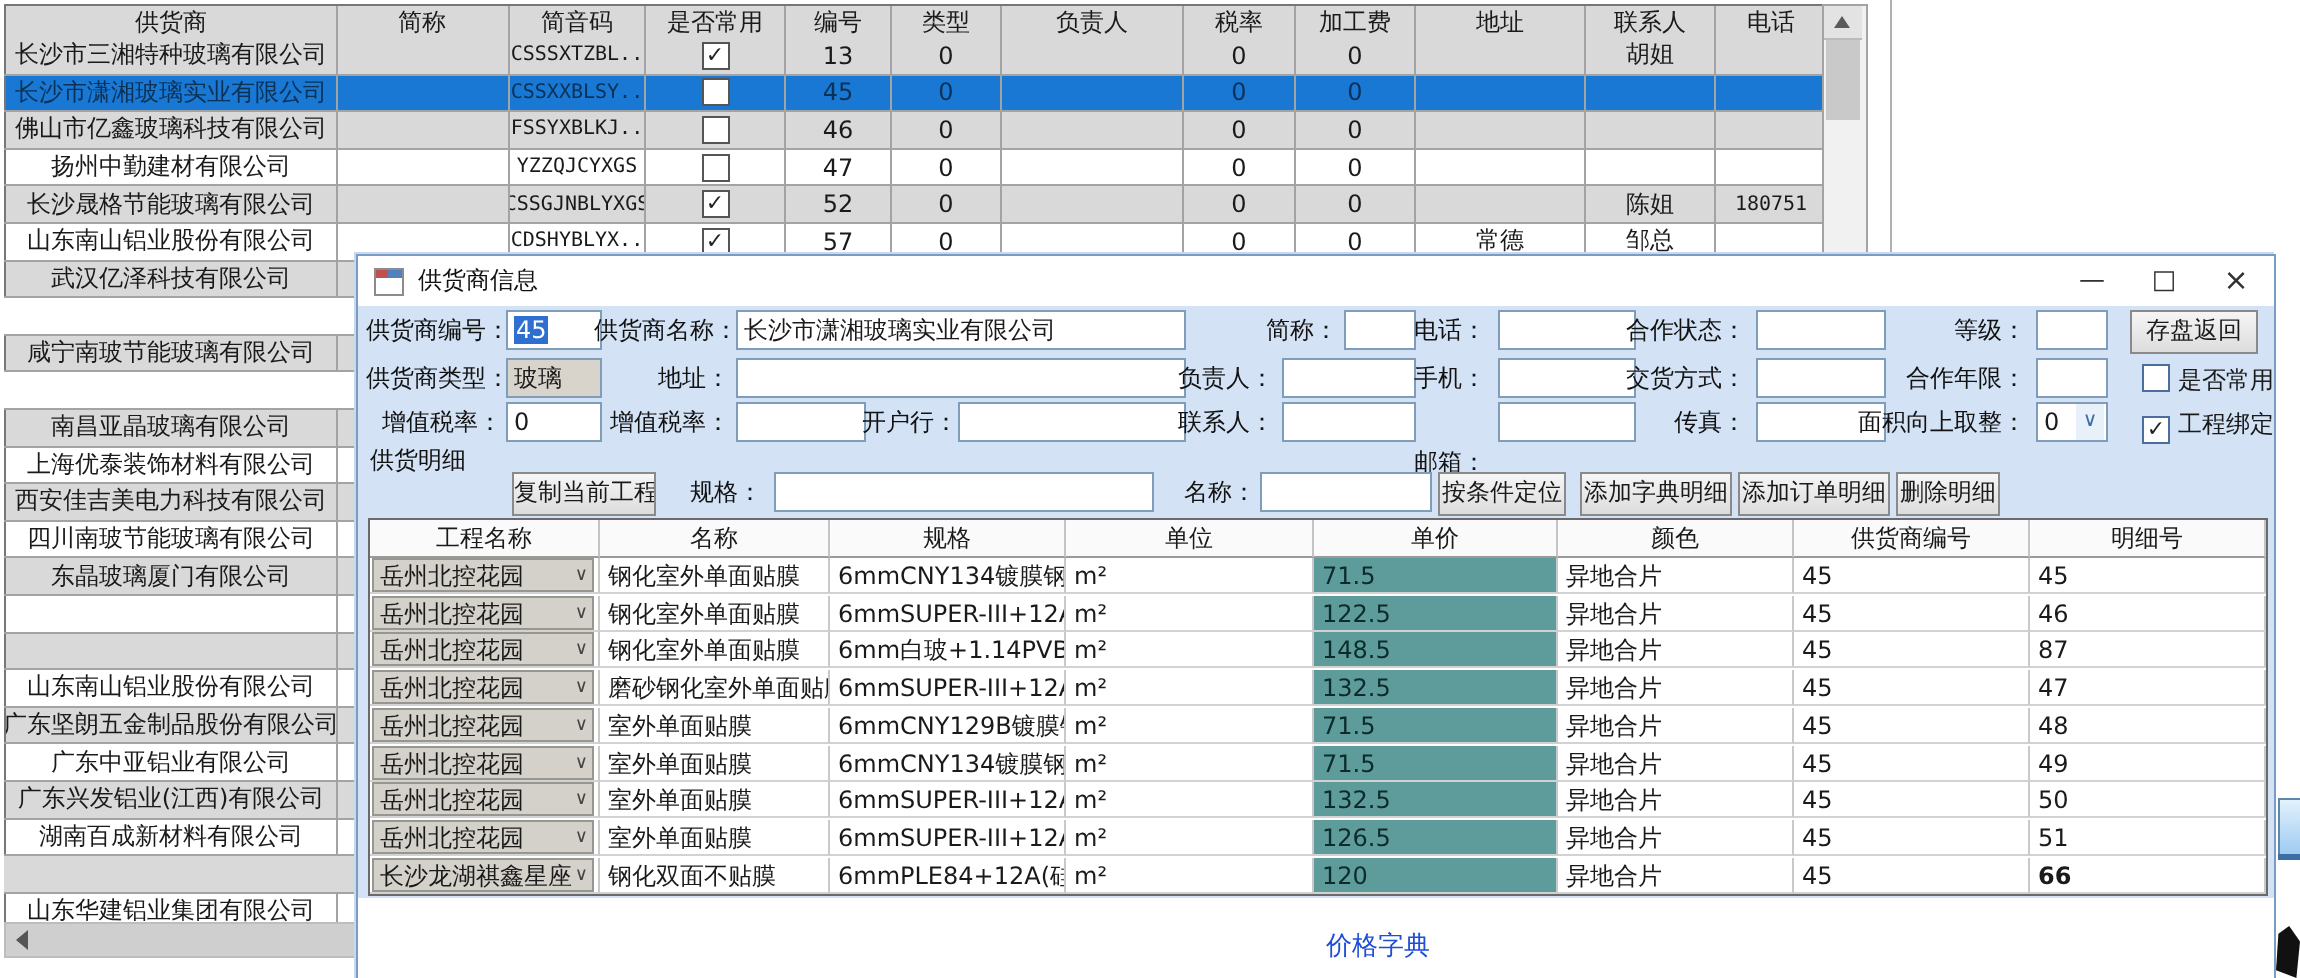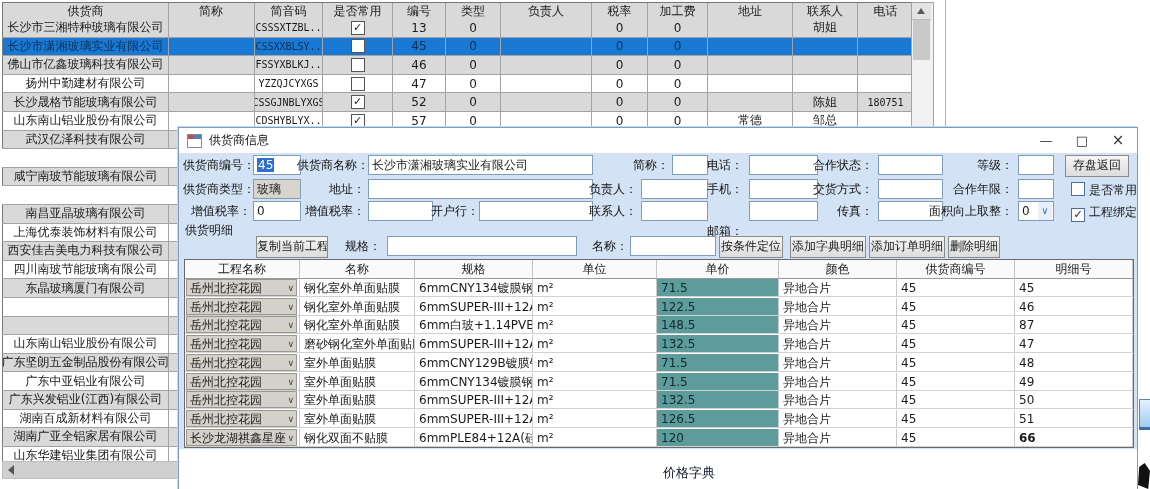--- a/index.html
+++ b/index.html
@@ -396,21 +396,20 @@
       <div class="bgcell" style="left: 391px; width: 52px;"></div>
       <div class="bgcell" style="left: 444px; width: 54px;"></div>
       <div class="bgcell" style="left: 499px; width: 90px;"></div>
       <div class="bgcell" style="left: 590px; width: 55px;"></div>
       <div class="bgcell" style="left: 646px; width: 59px;"></div>
       <div class="bgcell" style="left: 706px; width: 84px;"></div>
       <div class="bgcell" style="left: 791px; width: 64px;"></div>
       <div class="bgcell mono" style="left: 856px; width: 55px;"></div>
     </div>
     <div class="bgrow" style="top: 426.2px; height: 17.6px; background: rgb(217, 217, 217); color: rgb(26, 26, 26);">
-      <div class="bgcell first" style="left: 0px; width: 165px;">湖南广亚全铝家居有限公司</div>
       <div class="bgcell" style="left: 166px; width: 86px;"></div>
       <div class="bgcell mono" style="left: 253px; width: 67px;"></div>
       <div class="bgcell" style="left: 321px; width: 69px;"></div>
       <div class="bgcell" style="left: 391px; width: 52px;"></div>
       <div class="bgcell" style="left: 444px; width: 54px;"></div>
       <div class="bgcell" style="left: 499px; width: 90px;"></div>
       <div class="bgcell" style="left: 590px; width: 55px;"></div>
       <div class="bgcell" style="left: 646px; width: 59px;"></div>
       <div class="bgcell" style="left: 706px; width: 84px;"></div>
       <div class="bgcell" style="left: 791px; width: 64px;"></div>
@@ -604,18 +603,18 @@
       <div class="dt-cell" style="left: 115px; top: 168.6px; width: 115px;">钢化双面不贴膜</div>
       <div class="dt-cell" style="left: 230px; top: 168.6px; width: 118px;">6mmPLE84+12A(硅酮胶...</div>
       <div class="dt-cell" style="left: 348px; top: 168.6px; width: 124px;">m²</div>
       <div class="dt-cell price" style="left: 472px; top: 168.6px; width: 122px; background: rgb(94, 156, 156);">120</div>
       <div class="dt-cell" style="left: 594px; top: 168.6px; width: 118px;">异地合片</div>
       <div class="dt-cell" style="left: 712px; top: 168.6px; width: 118px;">45</div>
       <div class="dt-cell" style="left: 830px; top: 168.6px; width: 118px; font-weight: bold;">66</div>
     </div>
 
   <div id="dlg-footer-white"></div>
-  <div id="price-dict" style="color: #0f172a;">价格字典</div>
+  <div id="price-dict" style="color: #1d4ed8;">价格字典</div>
 </div>
 
 <div id="edge-blue"></div>
 <div id="edge-blue-line"></div>
 <div id="edge-glyph"></div>
 
 </body></html>

